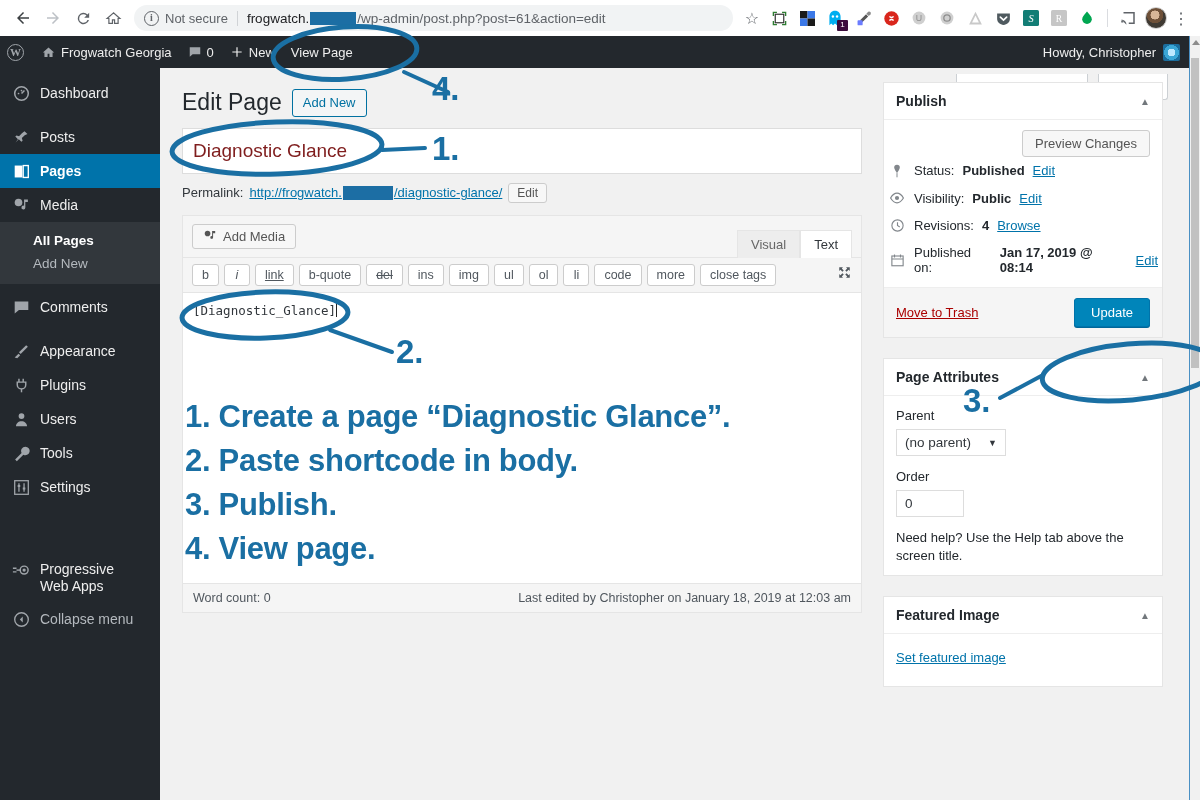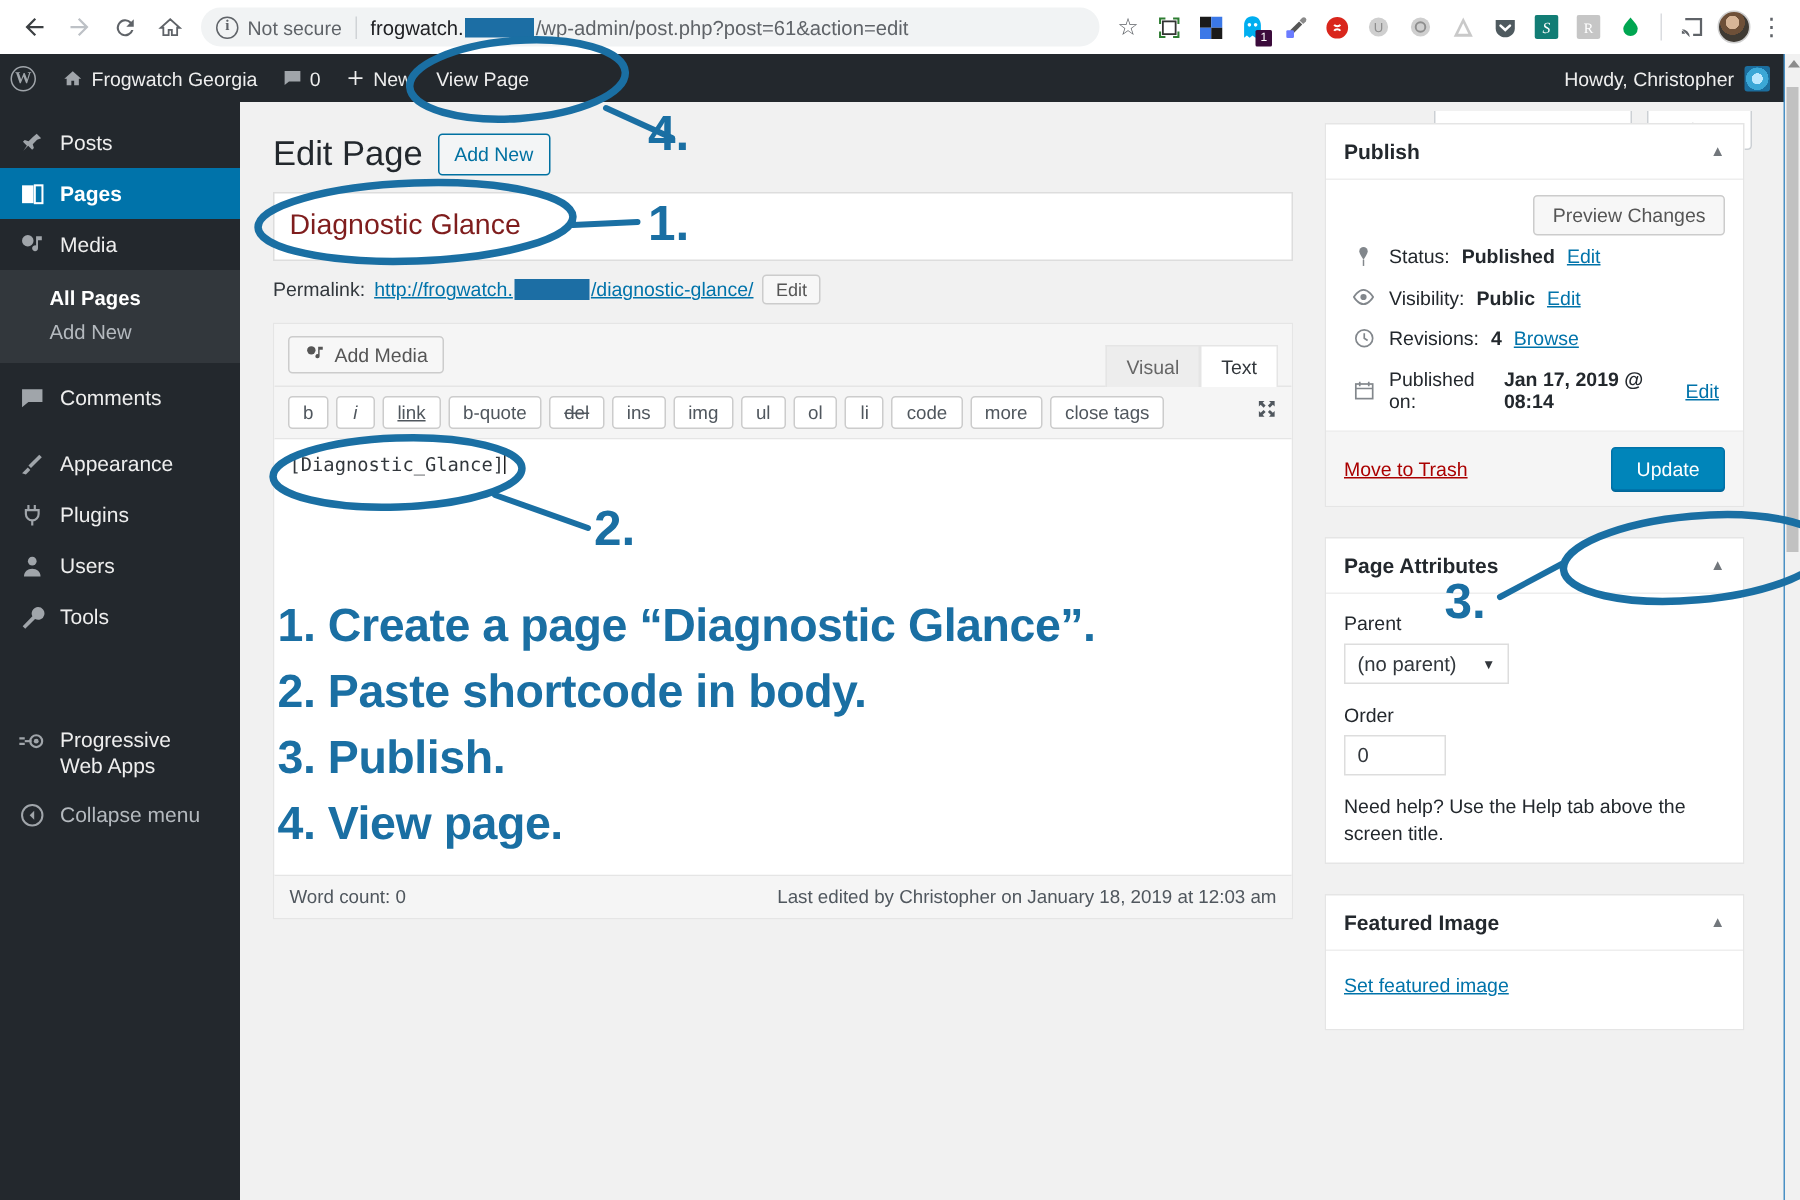--- a/index.html
+++ b/index.html
@@ -148,21 +148,21 @@
   .box{ background:#fff; border:1px solid #e5e5e5; margin-bottom:20px; }
   .box-head{ display:flex; align-items:center; justify-content:space-between;
     padding:10px 12px; border-bottom:1px solid #eee; }
   .box-head h2{ font-size:14px; margin:0; color:#23282d; font-weight:600; }
   .toggle-ind{ color:#72777c; font-size:10px; }
   .box-body{ padding:10px 12px; }
   .pub-top{ display:flex; justify-content:flex-end; padding:10px 12px 0 12px; }
   .preview-btn{ border:1px solid #ccc; background:#f7f7f7; border-radius:3px; font-size:13px;
     padding:5px 12px; color:#555; }
   .pub-row{ display:flex; align-items:center; gap:8px; font-size:13px; color:#23282d;
-    padding:6px 16px; }
+    padding:6px 4px; }
   .pub-row .ico{ width:18px; color:#82878c; display:flex; justify-content:center; flex:0 0 auto;}
   .pub-row b{ font-weight:600; }
   .pub-row a{ color:#0073aa; text-decoration:underline; }
   .pub-actions{ display:flex; align-items:center; justify-content:space-between;
     background:#f5f5f5; border-top:1px solid #eee; padding:10px 12px; }
   .trash-link{ color:#a00; font-size:13px; text-decoration:underline; }
   .update-btn{ background:#0085ba; border:1px solid #0073aa; color:#fff; font-size:13px;
     padding:6px 16px; border-radius:3px; box-shadow:0 1px 0 #006799; }
   .field-label{ font-size:13px; color:#23282d; margin:2px 0 6px 0; font-weight:400; }
   .select-box{ border:1px solid #ddd; background:#fff; font-size:13.5px; color:#32373c;
@@ -337,20 +337,31 @@
     <span>View Page</span>
   </div>
   <div class="ab-right">
     <span>Howdy, Christopher</span>
     <span class="ab-avatar"></span>
   </div>
 </div>
 
 <div class="sidebar">
 
+  <div class="menu-item" style="margin-top:8px">
+    <span class="ico">
+      <svg width="17" height="17" viewBox="0 0 20 20">
+          <circle cx="10" cy="10" r="8" fill="none" stroke="currentColor" stroke-width="1.8"></circle>
+          <path d="M10 10 13.5 6.5" stroke="currentColor" stroke-width="1.8"></path>
+          <circle cx="6.5" cy="10" r="1" fill="currentColor"></circle>
+          <circle cx="10" cy="6.5" r="1" fill="currentColor"></circle>
+        </svg>
+    </span>
+    <span>Dashboard</span>
+  </div>
 
   <div class="menu-gap"></div>
 
   <div class="menu-item">
     <span class="ico">
       <svg width="17" height="17" viewBox="0 0 20 20">
           <path d="M13.5 2.5 17 6l-3.2 1.3-3.4 3.4.9 3-1.4 1.4-3.1-3.1L3 15.8l2.8-3.8-3.1-3.1L4.1 7.5l3 .9 3.4-3.4z" fill="currentColor"></path>
         </svg>
     </span>
     <span>Posts</span>
@@ -424,20 +435,31 @@
 
   <div class="menu-item">
     <span class="ico">
       <svg width="17" height="17" viewBox="0 0 20 20">
           <path d="M14.5 2a5 5 0 0 0-4.4 7.3L2.5 17l2 2 7.7-7.6A5 5 0 1 0 14.5 2z" fill="currentColor"></path>
         </svg>
     </span>
     <span>Tools</span>
   </div>
 
+  <div class="menu-item">
+    <span class="ico">
+      <svg width="17" height="17" viewBox="0 0 20 20">
+          <rect x="2" y="2" width="16" height="16" fill="none" stroke="currentColor" stroke-width="1.5"></rect>
+          <path d="M7 5v10M13 5v10" stroke="currentColor" stroke-width="1.5"></path>
+          <rect x="5.5" y="7" width="3" height="2.4" fill="currentColor"></rect>
+          <rect x="11.5" y="10" width="3" height="2.4" fill="currentColor"></rect>
+        </svg>
+    </span>
+    <span>Settings</span>
+  </div>
 
   <div class="menu-gap"></div>
 
   <div class="menu-item tall">
     <span class="ico">
       <svg width="18" height="18" viewBox="0 0 20 20">
           <path d="M1 7h4M1 11h4" stroke="currentColor" stroke-width="1.6"></path>
           <path d="M5 9h5" stroke="currentColor" stroke-width="1.6"></path>
           <circle cx="13.5" cy="9" r="4.4" fill="none" stroke="currentColor" stroke-width="1.6"></circle>
           <circle cx="13.5" cy="9" r="1.8" fill="currentColor"></circle>

